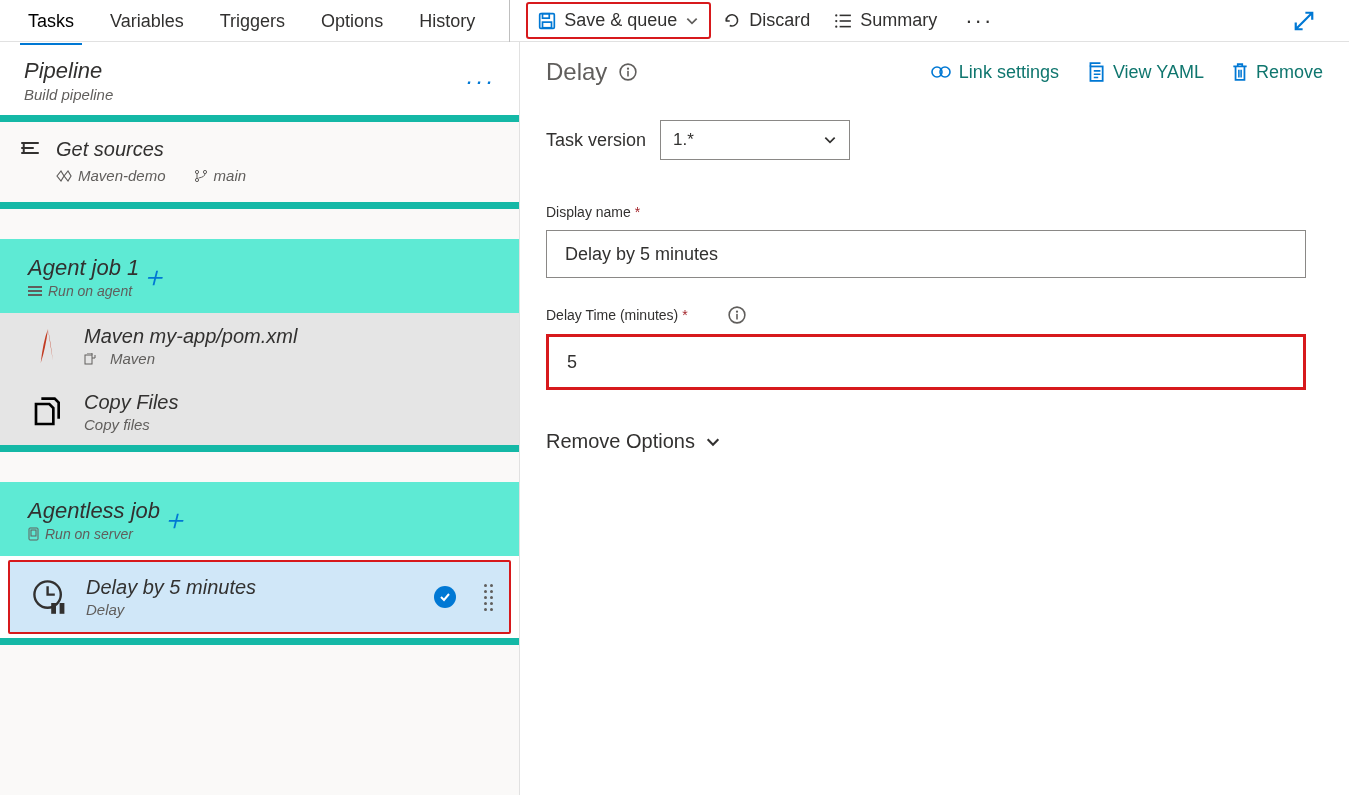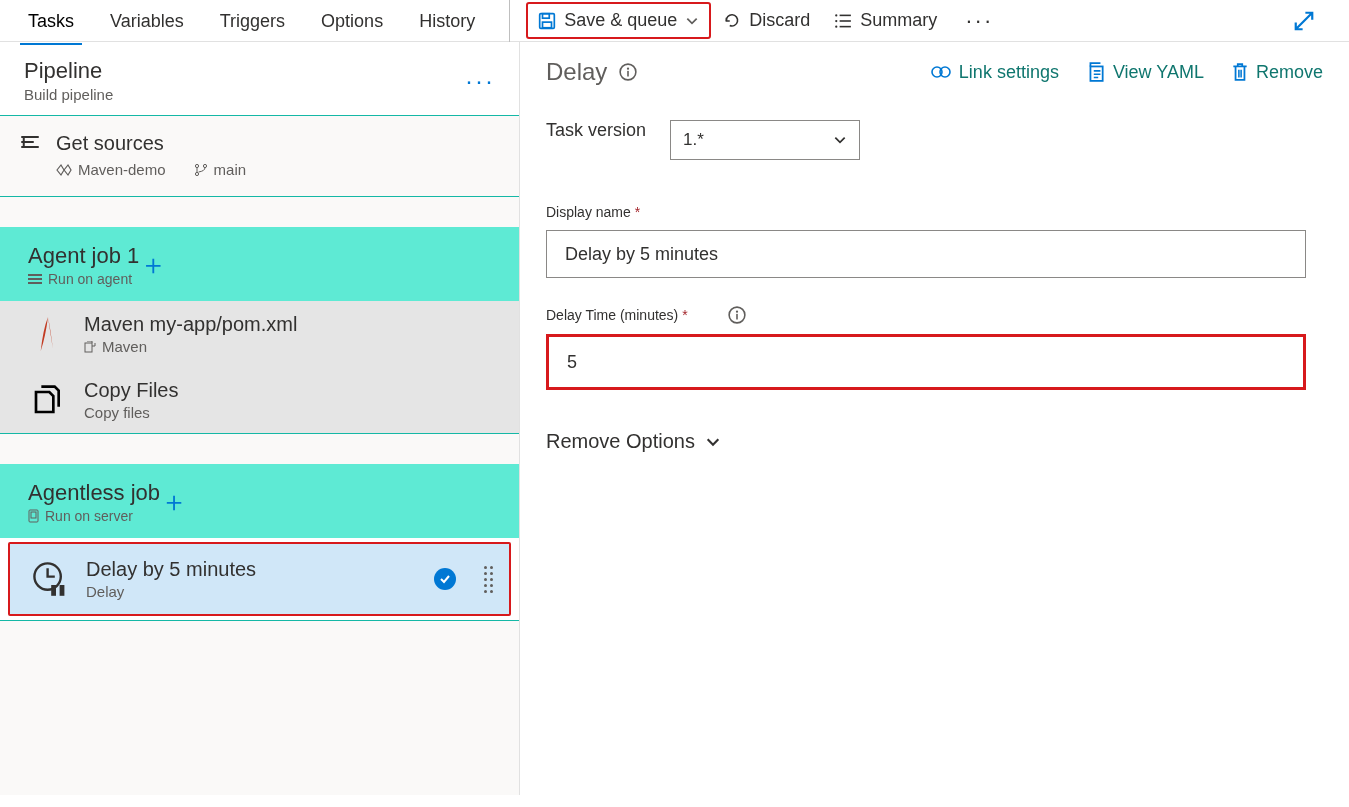--- a/index.html
+++ b/index.html
@@ -74,21 +74,22 @@
     height: calc(100% - 54px);
   }
   .sidebar {
     width: 520px;
     background: #faf9f8;
     border-right: 1px solid #e1e1e1;
     overflow: auto;
   }
   .section {
     background: #fff;
-    border-bottom: 1px solid #14b8a6;
+    border-bottom: 7px solid #14b8a6;
+    font-style: italic;
   }
   .section.gray { background: #faf9f8; }
   .pipeline-hdr {
     display: flex;
     align-items: center;
     justify-content: space-between;
     padding: 16px 24px 12px;
   }
   .pipeline-title { font-size: 22px; color: #323130; }
   .pipeline-sub { font-size: 15px; color: #605e5c; margin-top: 2px; }
@@ -119,21 +120,21 @@
     align-items:center;
     gap:18px;
     padding: 12px 24px 12px 30px;
     cursor:pointer;
     background:#e5e5e5;
   }
   .task-icon {
     width:36px; height:36px; display:flex; align-items:center; justify-content:center;
   }
   .task-title { font-size:20px; color:#323130; }
-  .task-sub { font-size:15px; color:#605e5c; display:flex; gap:6px; align-items:center; margin-top:2px;}
+  .task-sub { font-size:15px; color:#605e5c; display:flex; gap:14px; align-items:center; margin-top:2px;}
 
   .gap { height:30px; background:#faf9f8; }
 
   .task.selected {
     background:#d0e7f8;
     border: 2px solid #d7191c;
     margin: 4px 8px;
     padding: 14px 16px 14px 22px;
     border-radius:2px;
   }
@@ -157,21 +158,21 @@
   .p-top {
     display:flex;
     align-items:center;
     justify-content:space-between;
     margin-bottom: 34px;
   }
   .p-title { font-size:24px; color:#605e5c; display:flex; align-items:center; gap:12px;}
   .p-links { display:flex; gap:28px; }
   .p-link { display:flex; gap:8px; align-items:center; color:#0f766e; font-size:18px; cursor:pointer;}
 
-  .frow { display:flex; gap:24px; margin-bottom:44px;}
+  .frow { display:flex; align-items:center; gap:14px; margin-bottom:44px;}
   .flabel { font-size:18px; color:#323130; }
   .req { color:#a4262c; }
   .select {
     border:1px solid #8a8886; height:40px; display:flex; align-items:center; justify-content:space-between;
     padding:0 12px; width:190px; font-size:17px; cursor:pointer;
   }
   .field {
     border:1px solid #8a8886; height:48px; width:760px; font-size:18px; padding:0 18px;
     font-family:inherit; color:#323130; outline:none;
   }

